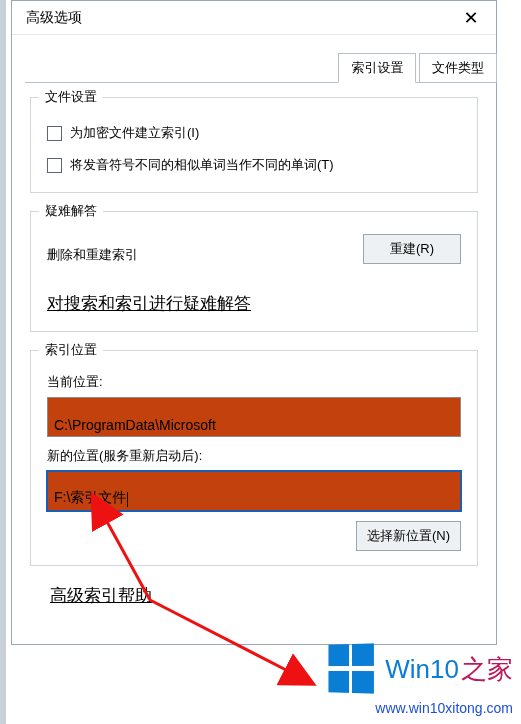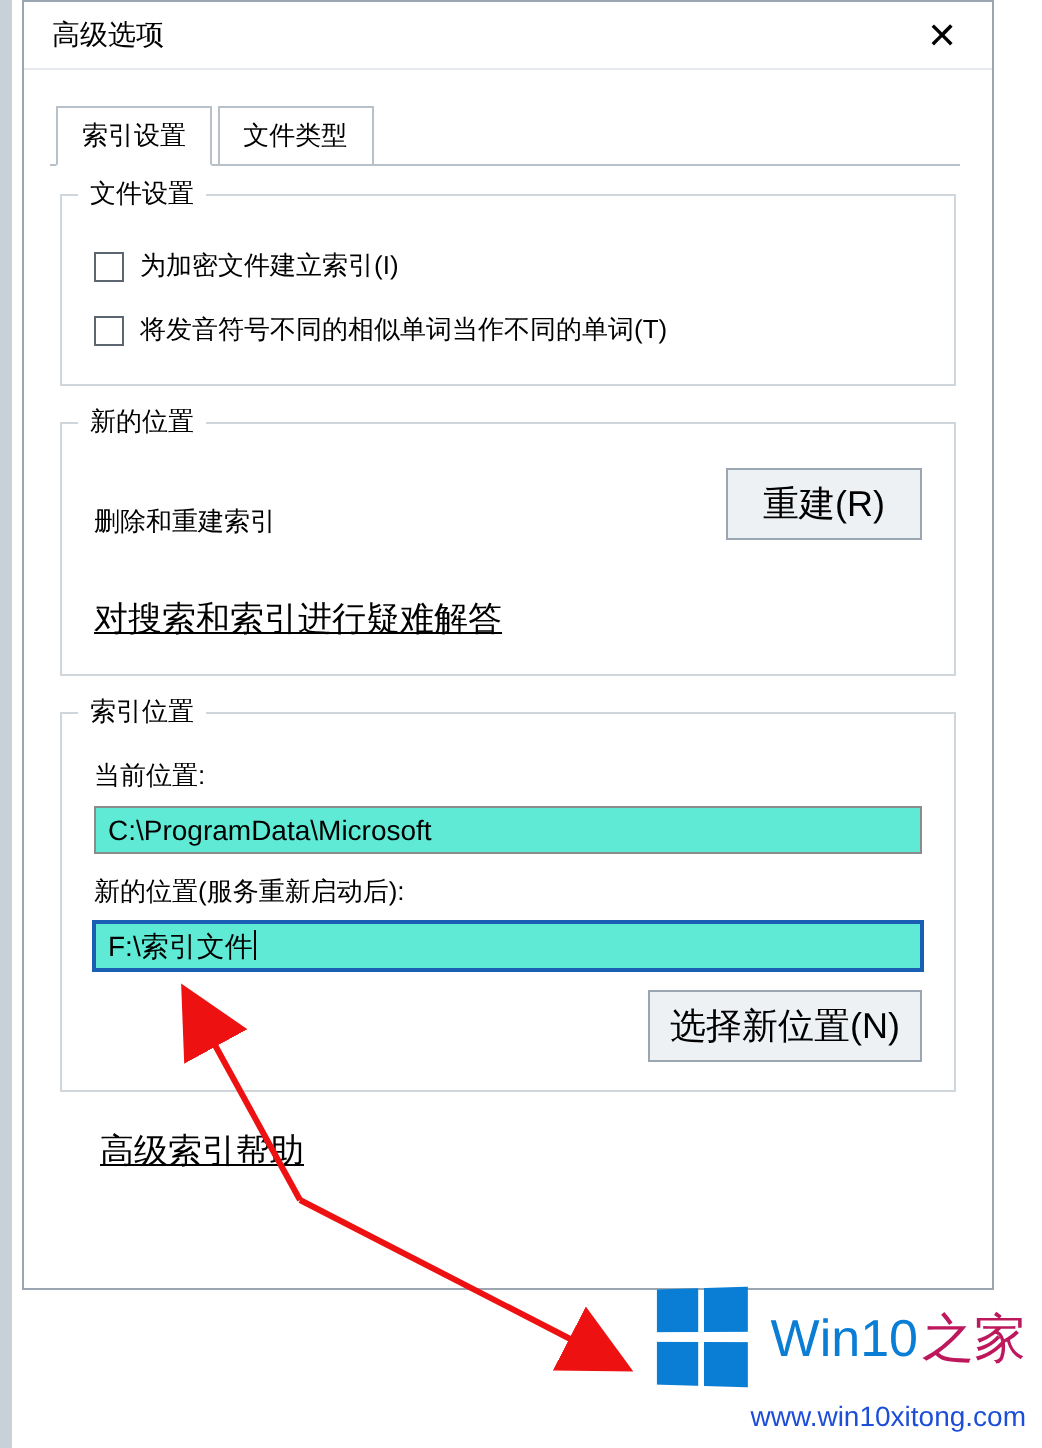--- a/index.html
+++ b/index.html
@@ -35,20 +35,21 @@
   }
   .titlebar .title { flex: 1; font-size: 14px; }
   .close-btn {
     font-size: 18px; line-height: 1;
     width: 30px; text-align: center;
     font-family: "Segoe UI", sans-serif;
   }
   .tabstrip {
     margin: 18px 0 0 16px;
     position: relative;
+    text-align: right;
   }
   .tabstripline {
     position:absolute; left:-3px; right:16px; bottom:0;
     border-bottom:1px solid #b8c0c9;
   }
   .tab {
     display:inline-block;
     padding: 5px 12px;
     border:1px solid #b8c0c9;
     background:#fff;
@@ -90,37 +91,37 @@
   .group .action-row {
     display:flex; align-items:flex-end; margin:4px 4px 0 4px;
   }
   .group .action-row .spacer { flex:1; }
   .btn {
     min-width:98px;
     padding:5px 10px;
     border:1px solid #9aa6b2;
     background:#eef1f4;
     text-align:center;
-    font-size:18px;
+    font-size:13px;
   }
   .link {
     color:#000000;
     text-decoration:underline;
     font-size:17px;
   }
   .link-row { margin:6px 4px 2px 4px; }
   .field-label { margin:4px 4px 6px 4px; }
   .textbox {
     border:1px solid #8b8b8b;
     padding:3px 6px;
     margin:0 4px 10px 4px;
     font-size:14px;
-    height:24px;
-    display:flex; align-items:flex-start;
-    background:#5eead4;
+    height:40px;
+    display:flex; align-items:flex-end;
+    background:#c2410c;
   }
   .textbox.active {
     border:1px solid #1a5fb4;
     outline:1px solid #1a5fb4;
   }
   .caret {
     display:inline-block; width:1px; height:15px;
     background:#000; margin-left:1px;
   }
   .bottom-row { display:flex; justify-content:flex-end; margin:6px 4px 0 4px; }
@@ -174,21 +175,21 @@
         <span class="checkbox"></span>
         <span>为加密文件建立索引(I)</span>
       </div>
       <div class="check-row" style="margin-bottom:4px">
         <span class="checkbox"></span>
         <span>将发音符号不同的相似单词当作不同的单词(T)</span>
       </div>
     </div>
 
     <div class="group">
-      <span class="legend">新的位置</span>
+      <span class="legend">疑难解答</span>
       <div class="action-row">
         <span>删除和重建索引</span>
         <span class="spacer"></span>
         <span class="btn">重建(R)</span>
       </div>
       <div class="link-row" style="margin-top:28px">
         <span class="link">对搜索和索引进行疑难解答</span>
       </div>
     </div>
 

